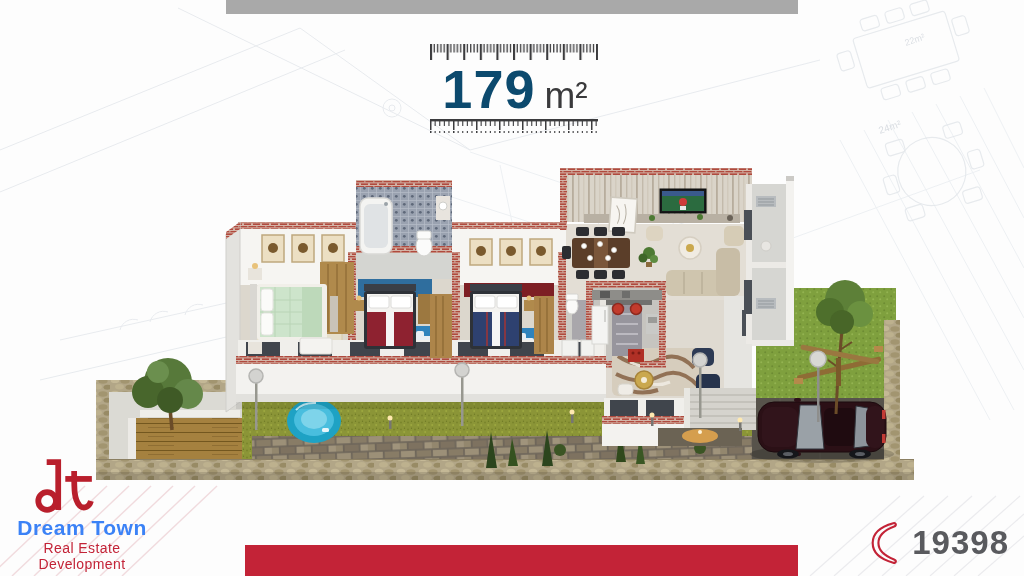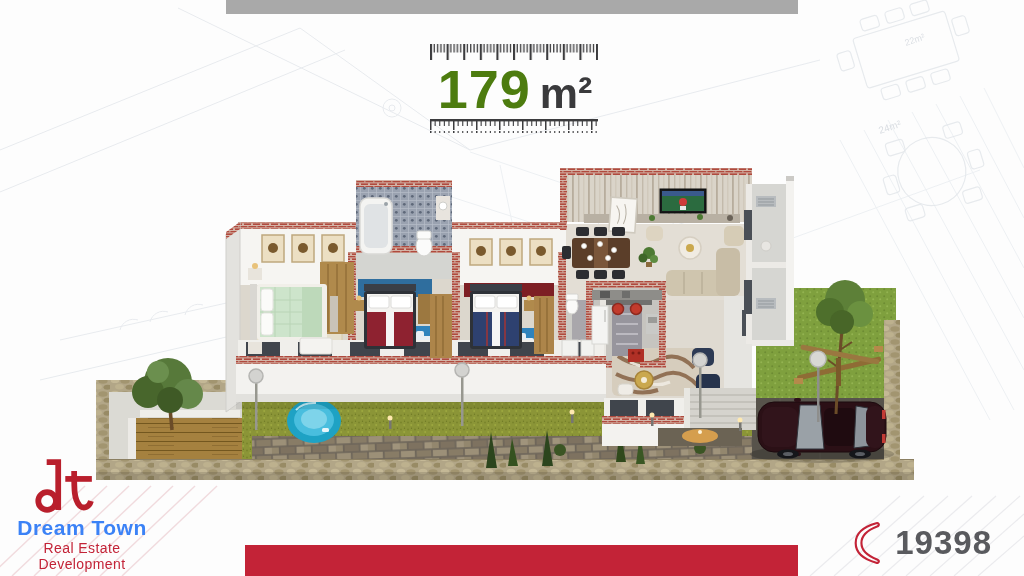--- a/index.html
+++ b/index.html
@@ -5,27 +5,27 @@
   html,body{margin:0;padding:0;background:#ffffff;}
   .stage{position:relative;width:1024px;height:576px;overflow:hidden;background:#fdfdfd;
          font-family:"Liberation Sans", sans-serif;}
   .stage svg{display:block;}
   .bg{position:absolute;left:0;top:0;}
   .top-band{position:absolute;left:226px;top:0;width:572px;height:14px;background:#a9a9a9;}
   .bottom-band{position:absolute;left:245px;bottom:0;width:553px;height:31px;background:#c32337;}
   .area-badge{position:absolute;left:413px;top:44px;width:204px;text-align:center;}
   .area-badge svg{margin:0 auto;}
   .area-line{display:flex;justify-content:center;align-items:baseline;gap:9px;margin:1px 0 3px 0;}
-  .area-value{font-size:54px;font-weight:bold;color:#4d7c0f;line-height:1;letter-spacing:1px;}
-  .area-unit{font-size:43px;font-weight:bold;color:#3a3a3c;line-height:1;}
+  .area-value{font-size:54px;font-weight:bold;color:#0c4a6e;line-height:1;letter-spacing:1px;}
+  .area-unit{font-size:37px;font-weight:normal;color:#3a3a3c;line-height:1;}
   .scene{position:absolute;left:0;top:0;}
   .logo{position:absolute;left:2px;bottom:4px;width:160px;text-align:center;}
   .logo-name{font-size:21px;font-weight:bold;color:#3b82f6;letter-spacing:.5px;line-height:1.05;}
   .logo-tagline{font-size:14px;color:#c32337;letter-spacing:.4px;margin-top:1px;}
-  .phone{position:absolute;right:32px;bottom:10px;display:flex;align-items:center;gap:10px;}
+  .phone{position:absolute;right:15px;bottom:10px;display:flex;align-items:center;gap:10px;}
   .phone-number{font-size:33px;font-weight:bold;color:#595a5e;letter-spacing:1px;}
 </style>
 </head>
 <body>
 
 <div class="stage">
 
   <svg class="bg" width="1024" height="576" viewBox="0 0 1024 576">
     <g stroke="#e6e9ed" stroke-width="1" fill="none" opacity="0.9">
       <path d="M0,150 L300,28"></path>

